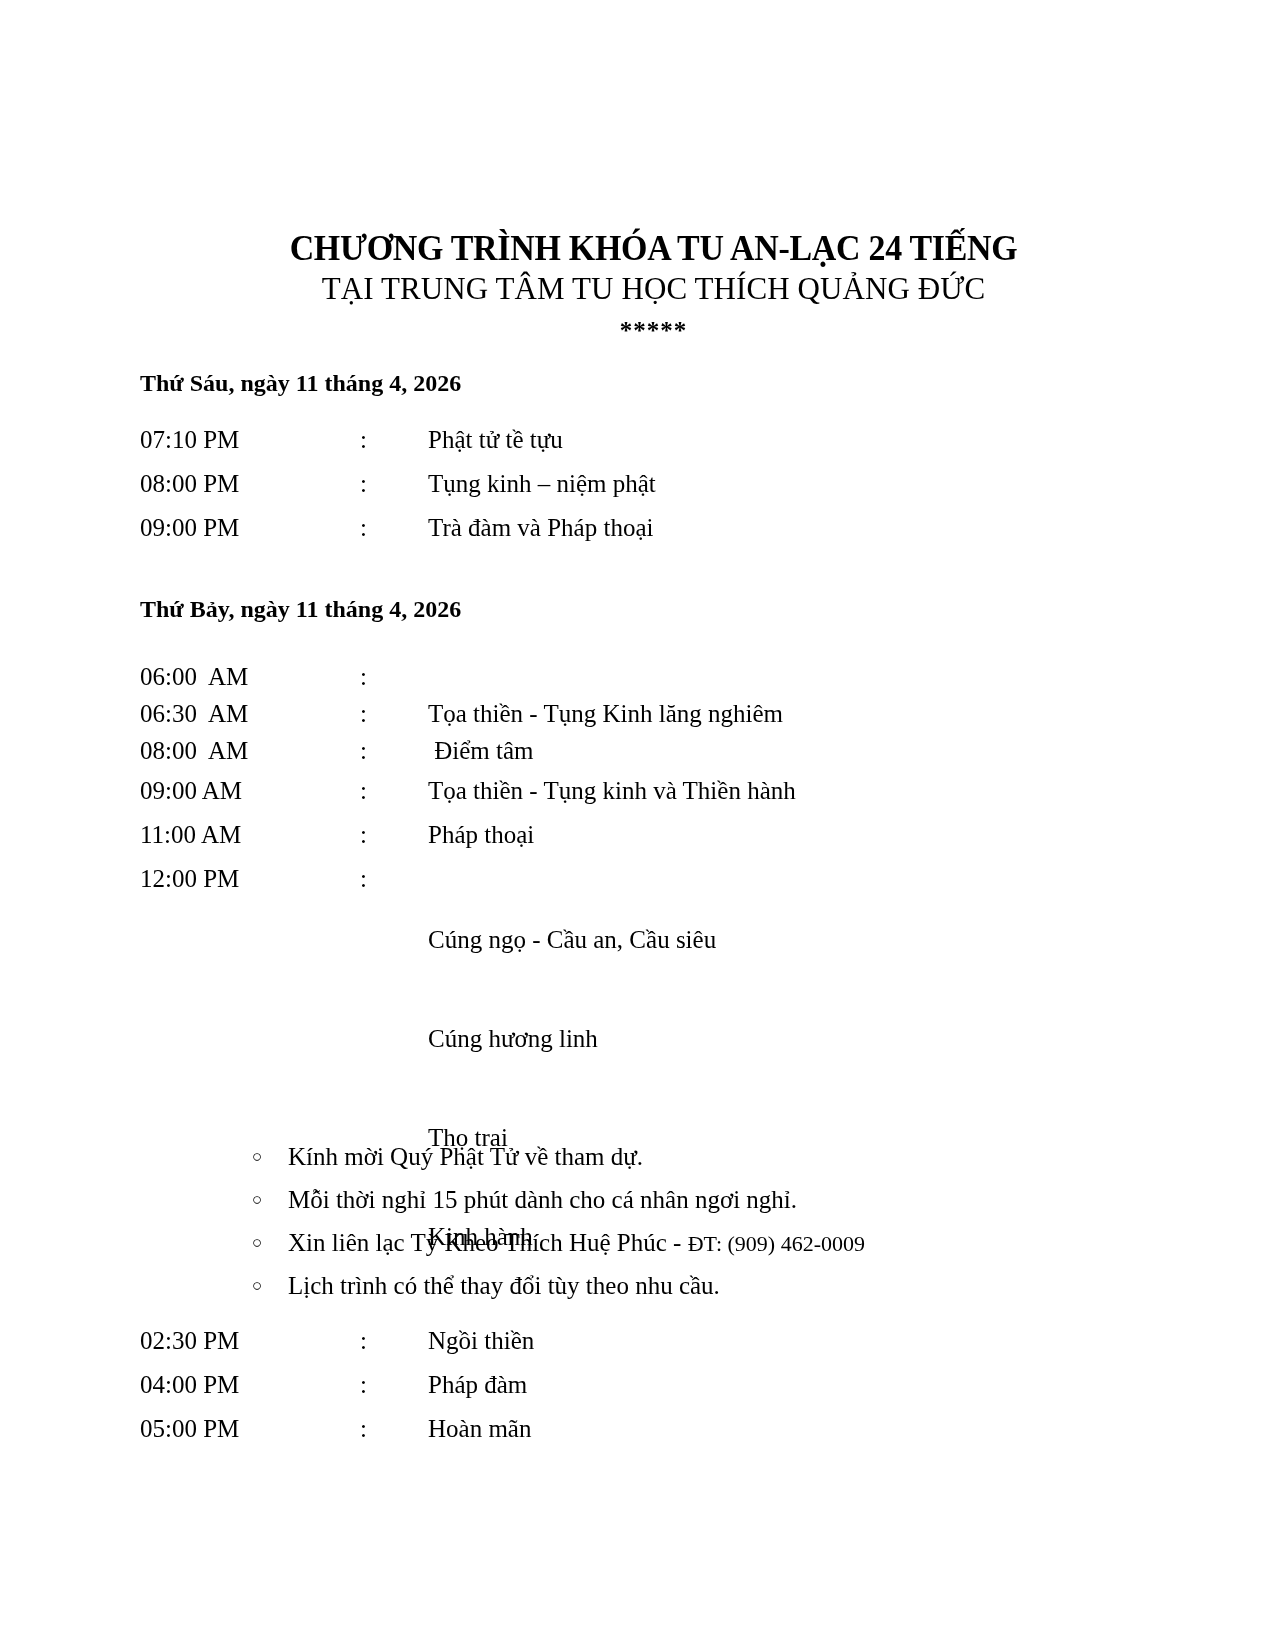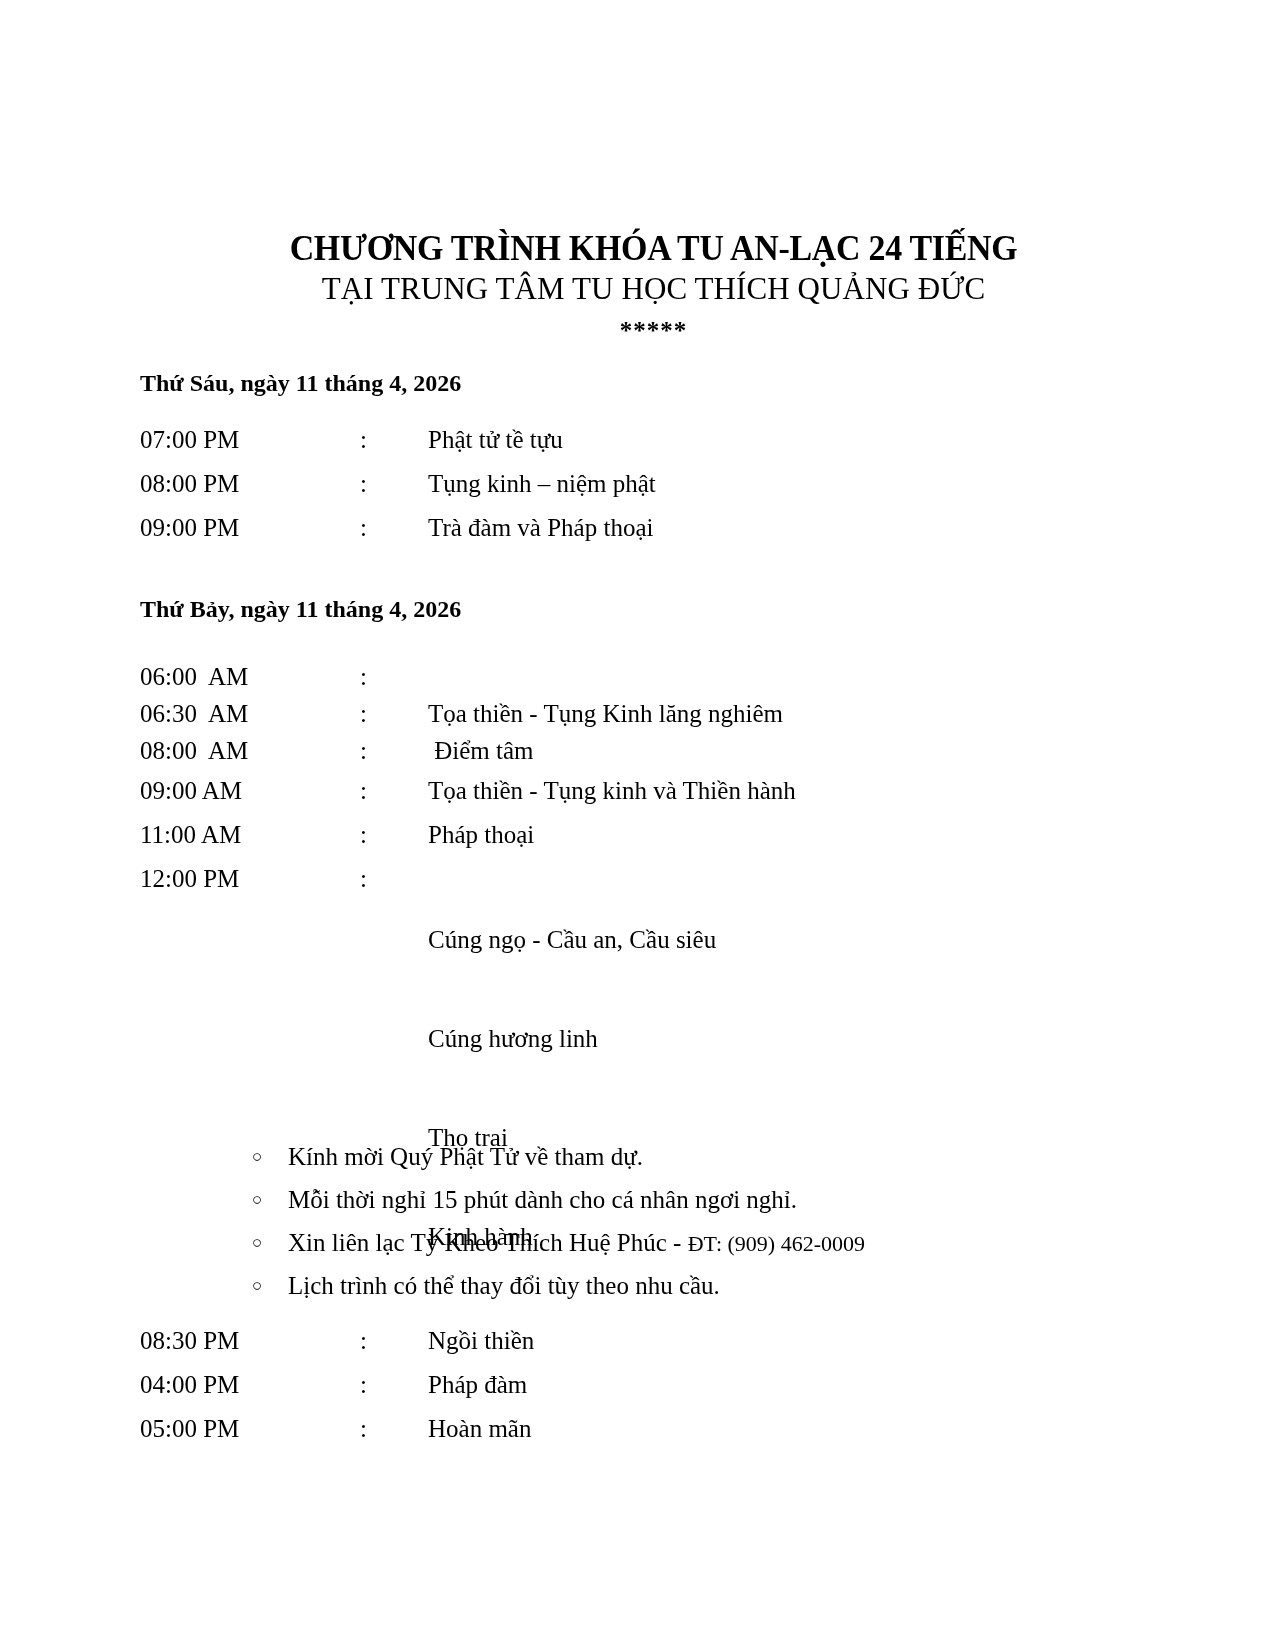--- a/index.html
+++ b/index.html
@@ -143,21 +143,21 @@
   </div>
 
   <div class="content">
 
     <div class="day-block day1">
       <div class="day-heading">Thứ Sáu, ngày 11 tháng 4, 2026</div>
       <div class="spacer-sm"></div>
       <div class="rows">
 
         <div class="row">
-          <div class="col-time">07:00 PM</div>
+          <div class="col-time">07:10 PM</div>
           <div class="col-colon">:</div>
           <div class="col-desc">Phật tử tề tựu</div>
         </div>
 
         <div class="row">
           <div class="col-time">08:00 PM</div>
           <div class="col-colon">:</div>
           <div class="col-desc">Tụng kinh – niệm phật</div>
         </div>
 
@@ -211,21 +211,21 @@
           <div class="col-colon">:</div>
           <div class="col-desc multi">
             <span class="sub-line">Cúng ngọ - Cầu an, Cầu siêu</span>
             <span class="sub-line">Cúng hương linh</span>
             <span class="sub-line">Thọ trai</span>
             <span class="sub-line">Kinh hành</span>
           </div>
         </div>
 
         <div class="row">
-          <div class="col-time">08:30 PM</div>
+          <div class="col-time">02:30 PM</div>
           <div class="col-colon">:</div>
           <div class="col-desc">Ngồi thiền</div>
         </div>
 
         <div class="row">
           <div class="col-time">04:00 PM</div>
           <div class="col-colon">:</div>
           <div class="col-desc">Pháp đàm</div>
         </div>
 

